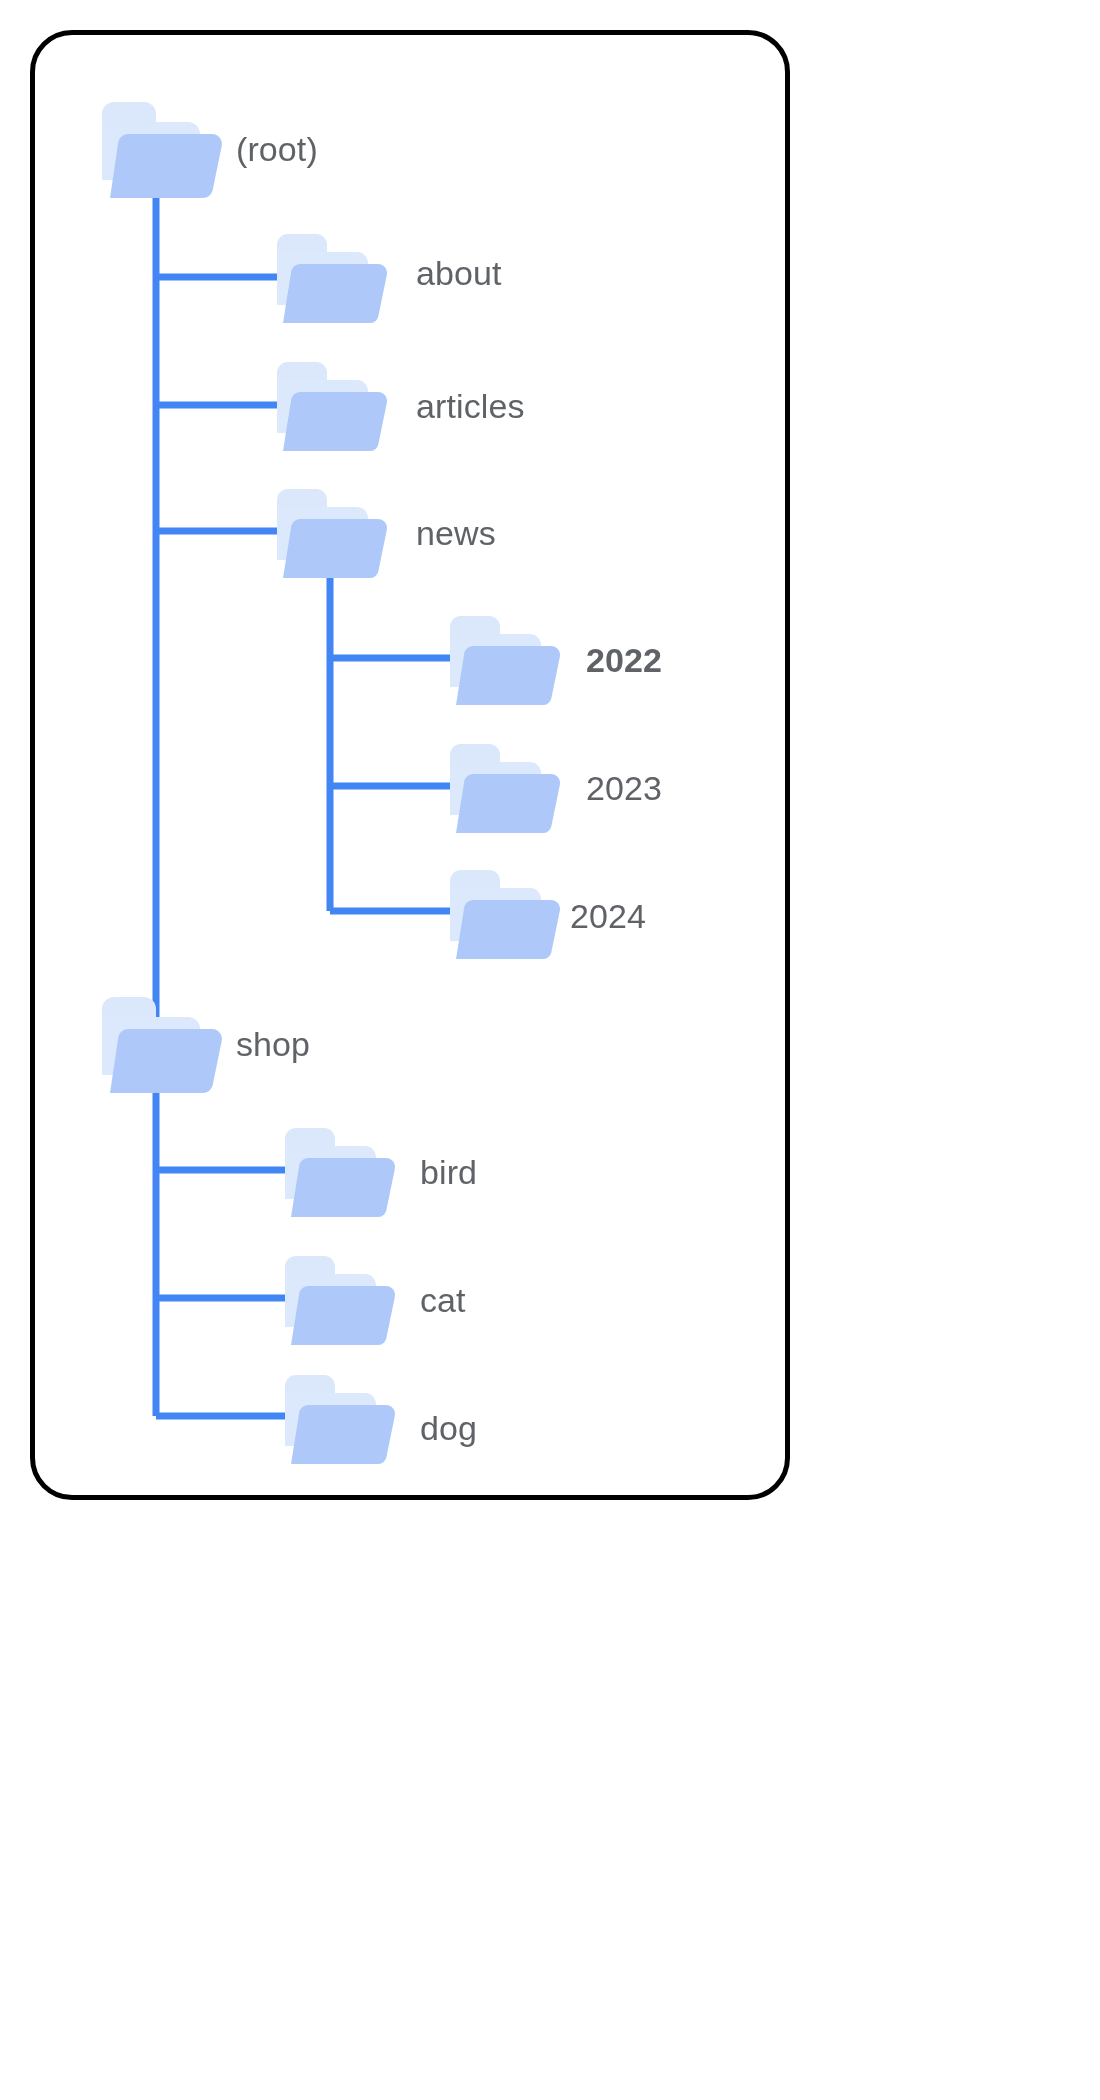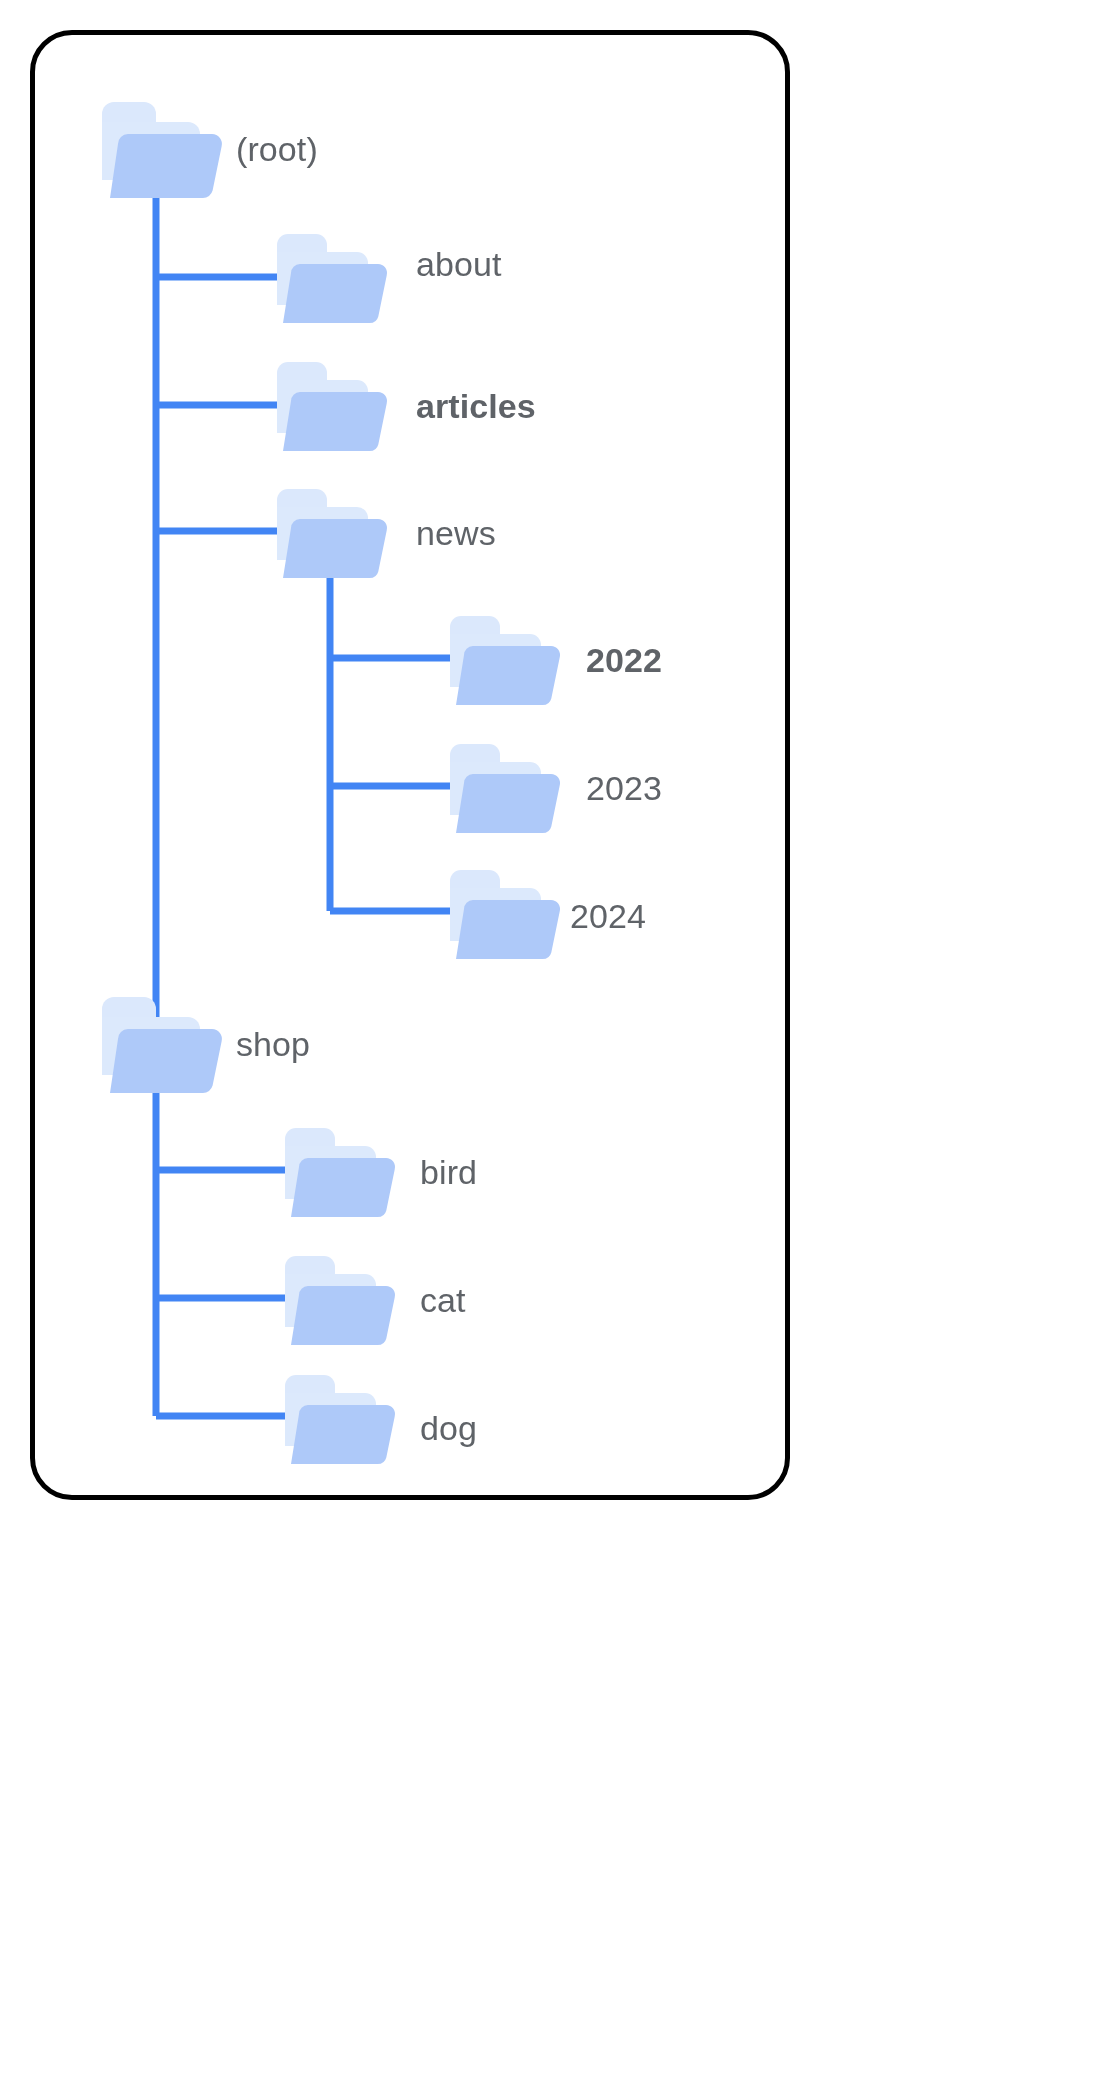--- a/index.html
+++ b/index.html
@@ -63,22 +63,22 @@
     <use href="#folder-sm" x="448" y="614"></use>
     <use href="#folder-sm" x="448" y="742"></use>
     <use href="#folder-sm" x="448" y="868"></use>
     <use href="#folder-lg" x="100" y="995"></use>
     <use href="#folder-sm" x="283" y="1126"></use>
     <use href="#folder-sm" x="283" y="1254"></use>
     <use href="#folder-sm" x="283" y="1373"></use>
   </svg>
 
   <div class="node-label" style="left:236px;top:132px;">(root)</div>
-  <div class="node-label" style="left:416px;top:247px;">about</div>
-  <div class="node-label" style="left:416px;top:389px;font-weight:bold;">articles</div>
+  <div class="node-label" style="left:416px;top:256px;">about</div>
+  <div class="node-label" style="left:416px;top:389px;">articles</div>
   <div class="node-label" style="left:416px;top:516px;text-align:right;">news</div>
   <div class="node-label" style="left:586px;top:643px;font-weight:bold;">2022</div>
   <div class="node-label" style="left:586px;top:771px;">2023</div>
   <div class="node-label" style="left:570px;top:899px;">2024</div>
   <div class="node-label" style="left:236px;top:1027px;">shop</div>
   <div class="node-label" style="left:420px;top:1155px;">bird</div>
   <div class="node-label" style="left:420px;top:1283px;">cat</div>
   <div class="node-label" style="left:420px;top:1411px;">dog</div>
 
 </div>

